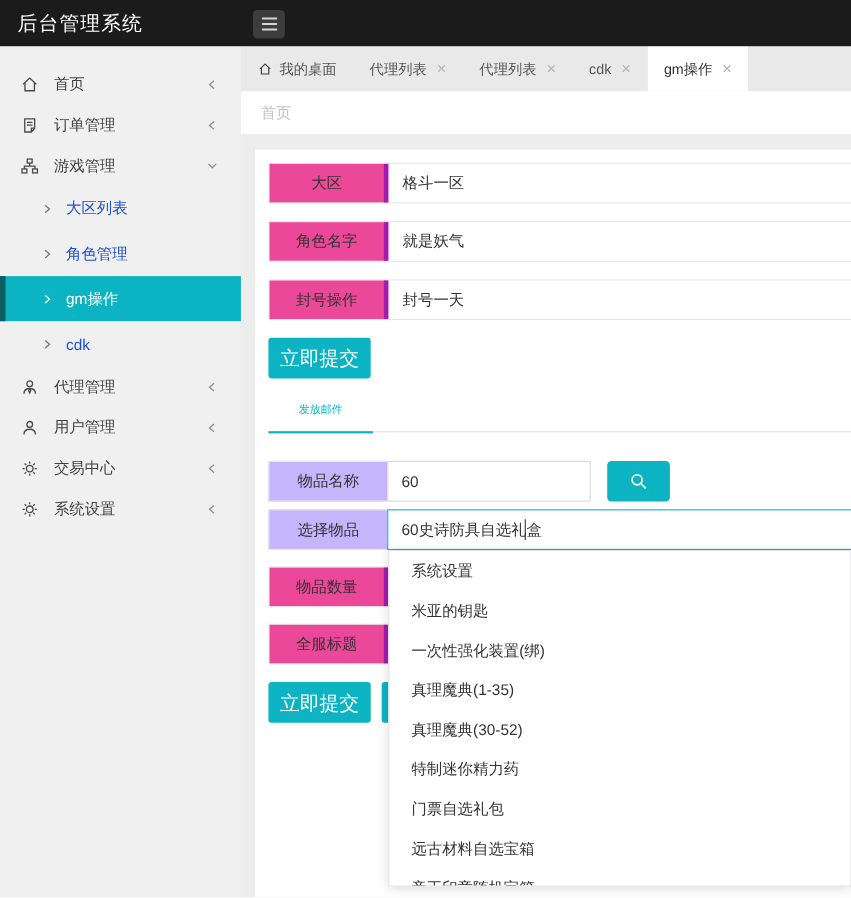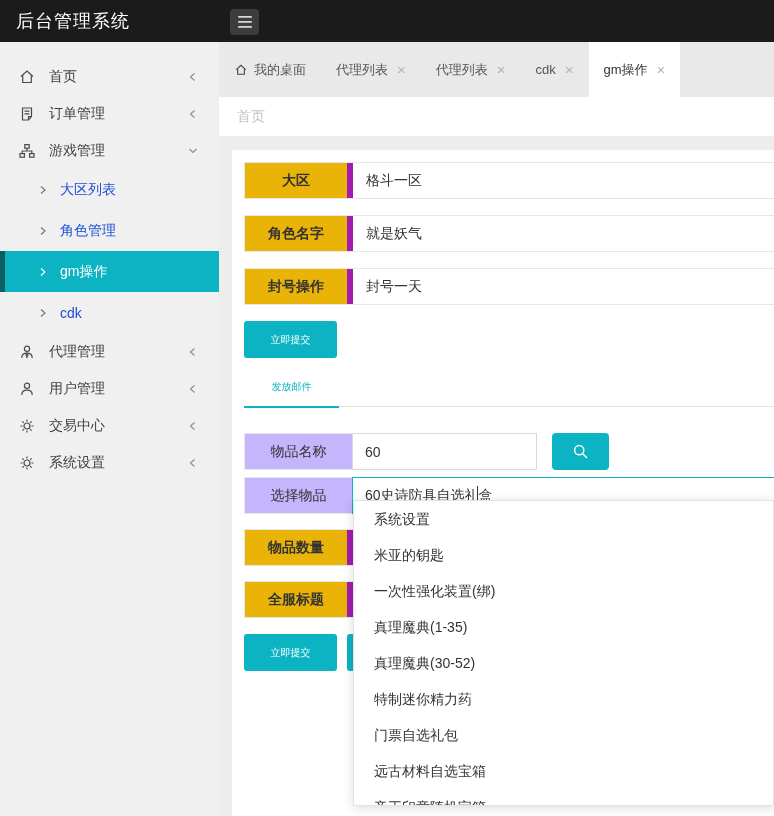--- a/index.html
+++ b/index.html
@@ -19,34 +19,34 @@
   .slabel { flex:0 0 auto; }
   .schev { margin-left:auto; display:flex; color:#8f8f8f; }
   .side-sub { height:41px; display:flex; align-items:center; padding-left:38px; font-size:14px; color:#1d4ed8; cursor:pointer; position:relative; }
   .subarrow { display:flex; color:#777; margin-right:12px; }
   .side-sub.selected { background:#0cb4c3; color:#ffffff; }
   .side-sub.selected .subarrow { color:#ffffff; }
   .side-sub.selected::before { content:""; position:absolute; left:0; top:0; bottom:0; width:5px; background:#0b5e62; }
 
   
   .content { position:absolute; left:219px; top:42px; width:555px; height:774px; background:#ededed; }
-  .tabbar { height:55px; background:#e9e9e9; display:flex; }
+  .tabbar { height:41px; background:#e9e9e9; display:flex; }
   .tab { display:flex; align-items:center; padding:0 15px; font-size:13px; color:#555; cursor:pointer; white-space:nowrap; }
   .tab .ticon { display:flex; margin-right:6px; color:#444; }
   .tab .tclose { margin-left:9px; color:#b3b3b3; font-size:15px; line-height:1; cursor:pointer; }
   .tab.active { background:#ffffff; color:#333; }
   .breadcrumb { height:39px; background:#ffffff; line-height:39px; padding-left:18px; color:#c3c3c3; font-size:14px; }
 
   .panel { margin:14px 0 0 13px; background:#ffffff; width:600px; height:680px; padding:12px 0 0 12px; position:relative; }
 
   .frow { display:flex; width:560px; height:37px; border:1px solid #e7e7e7; margin-bottom:16px; background:#fff; }
-  .flabel { width:108px; min-width:108px; border-right:6px solid #a21caf; display:flex; align-items:center; justify-content:center; font-size:14px; color:#333; background:#eab308;font-weight:bold; }
+  .flabel { width:108px; min-width:108px; border-right:4px solid #a21caf; display:flex; align-items:center; justify-content:center; font-size:14px; color:#333; background:#ec4899; }
   .fvalue { flex:1; display:flex; align-items:center; padding-left:13px; font-size:14px; color:#333; }
 
-  .btn { width:93px; height:37px; background:#0cb4c3; color:#fff; border:none; border-radius:3px; font-size:10px; cursor:pointer; }
+  .btn { width:93px; height:37px; background:#0cb4c3; color:#fff; border:none; border-radius:3px; font-size:18px; cursor:pointer; }
 
   .subtabs { margin-top:10px; width:548px; border-bottom:1px solid #e4e4e4; height:39px; }
   .subtab { display:inline-block; width:95px; text-align:center; line-height:38px; font-size:10px; color:#0cb4c3; border-bottom:2px solid #0cb4c3; cursor:pointer; }
 
   .frow-name { display:flex; height:37px; margin-top:26px; margin-bottom:7px; }
   .flabel-box { width:108px; min-width:108px; border:1px solid #e7e7e7; border-right:none; background:#c4b5fd; display:flex; align-items:center; justify-content:center; font-size:14px; color:#333; }
   .search-input { width:185px; height:37px; border:1px solid #d9d9d9; padding:0 12px; font-size:14px; color:#333; outline:none; }
   .search-btn { width:57px; height:37px; margin-left:15px; background:#0cb4c3; border:none; border-radius:4px; display:flex; align-items:center; justify-content:center; cursor:pointer; color:#fff; }
 
   .frow-select { display:flex; height:37px; width:560px; }

